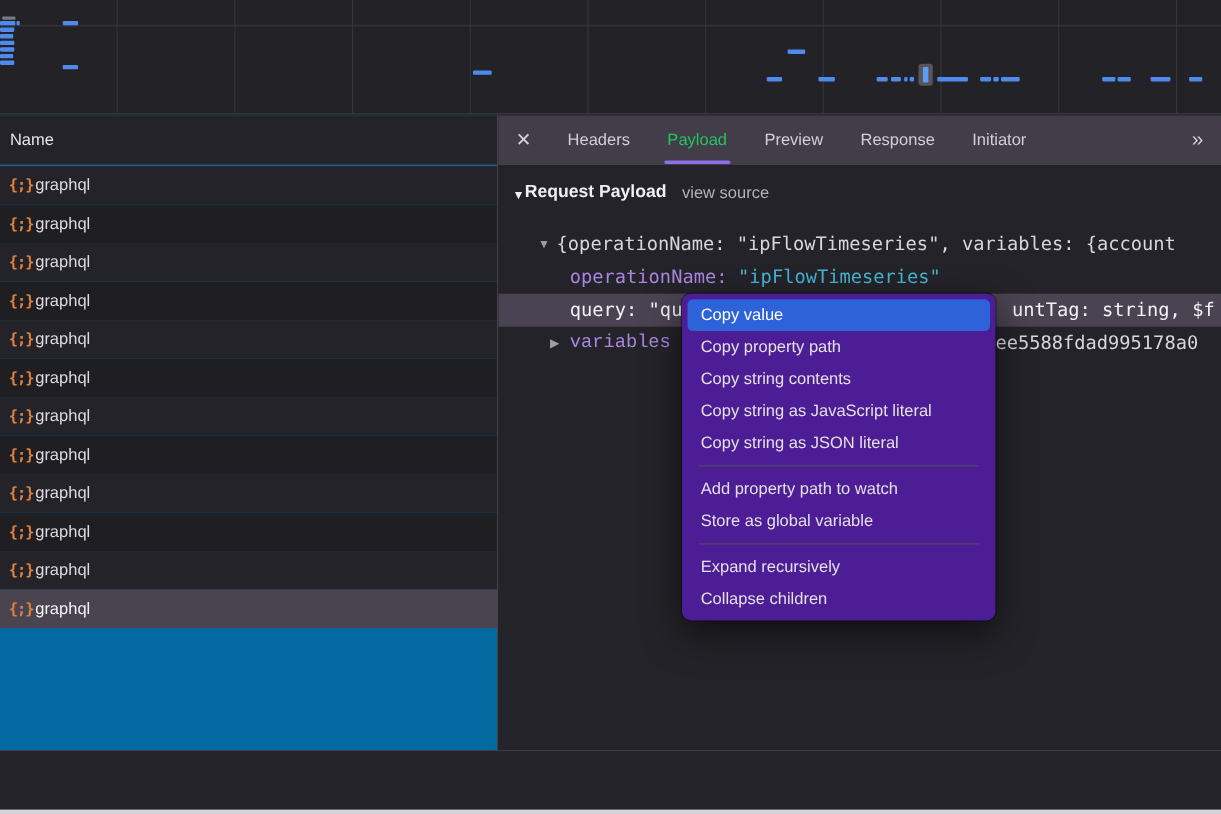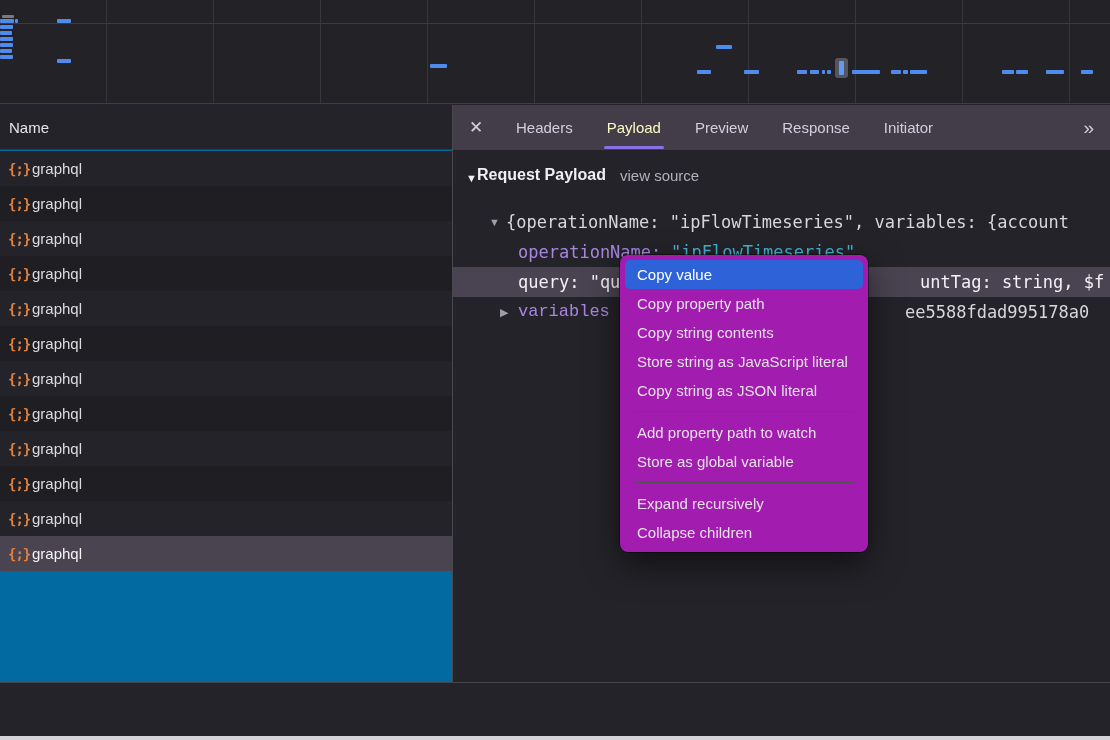--- a/index.html
+++ b/index.html
@@ -45,21 +45,21 @@
   
   .details { position:absolute; left:453px; top:105px; width:657px; height:577px; background:#242329; }
   .tabbar {
     position:absolute; left:0; top:0; width:657px; height:45px; background:#423d49;
     display:flex; align-items:center;
   }
   .tab-close {
     width:46px; text-align:center; font-size:17px; color:#d4d0dc; cursor:pointer; flex:0 0 46px;
   }
   .tab { position:relative; height:45px; line-height:45px; padding:0 17px; font-size:15px; color:#d2cede; cursor:pointer; }
-  .tab.active { color:#fef9c3; }
+  .tab.active { color:#22c55e; }
   .tab.active::after {
     content:""; position:absolute; left:14px; right:14px; bottom:1px; height:3px;
     border-radius:2px; background:#8a70e6;
   }
   .tab-overflow { margin-left:auto; padding:0 18px; font-size:19px; color:#d2cede; cursor:pointer; letter-spacing:-2px; }
 
   
   .payload { position:absolute; left:0; top:45px; width:657px; height:532px; overflow:hidden; }
   .pl-header { position:absolute; left:0; top:16px; height:26px; width:657px; }
   .pl-caret { position:absolute; left:13px; top:6px; font-size:11px; color:#f0eff3; }
@@ -71,22 +71,22 @@
     font-family:"DejaVu Sans Mono", monospace; font-size:17px; color:#d8d6db;
   }
   .tl-caret { position:absolute; font-family:"Liberation Sans", sans-serif; font-size:11px; color:#a09da8; top:0; }
   .tl-text { position:absolute; top:0; }
   .key { color:#a886e0; }
   .str { color:#44b5d2; }
   .tree-line.selected-row { background:#4a4452; color:#f2f1f5; }
 
   
   .ctx-menu {
-    position:absolute; left:620px; top:255px; width:248px;
-    background:#a21caf; border-radius:8px; padding:5px 0; z-index:20;
+    position:absolute; left:620px; top:267px; width:285px;
+    background:#4c1d95; border-radius:8px; padding:5px 0; z-index:20;
     box-shadow:0 0 0 1px rgba(0,0,0,0.4), 0 12px 34px rgba(0,0,0,0.55);
   }
   .ctx-item {
     height:29px; line-height:29px; margin:0 5px; padding-left:12px; border-radius:5px;
     font-size:15px; color:#e3e1e5; cursor:default; white-space:nowrap;
   }
   .ctx-item.highlighted { background:#2e62d9; color:#ffffff; }
   .ctx-sep { height:1px; background:#515056; margin:6px 15px; }
 
   
@@ -243,21 +243,21 @@
         <span class="tl-text key" style="left:65px;font-family:Liberation Mono, monospace;">variables</span>
         <span class="tl-text" style="left:452px;">ee5588fdad995178a0</span>
       </div>
     </div>
   </div>
 
   <div class="ctx-menu" id="ctx-menu">
       <div class="ctx-item highlighted">Copy value</div>
       <div class="ctx-item">Copy property path</div>
       <div class="ctx-item">Copy string contents</div>
-      <div class="ctx-item">Store string as JavaScript literal</div>
+      <div class="ctx-item">Copy string as JavaScript literal</div>
       <div class="ctx-item">Copy string as JSON literal</div>
       <div class="ctx-sep"></div>
       <div class="ctx-item">Add property path to watch</div>
       <div class="ctx-item">Store as global variable</div>
       <div class="ctx-sep"></div>
       <div class="ctx-item">Expand recursively</div>
       <div class="ctx-item">Collapse children</div>
     </div>
 
   <div class="hsplit"></div>

